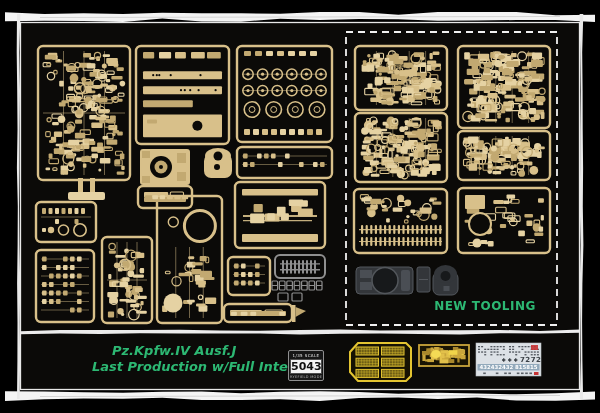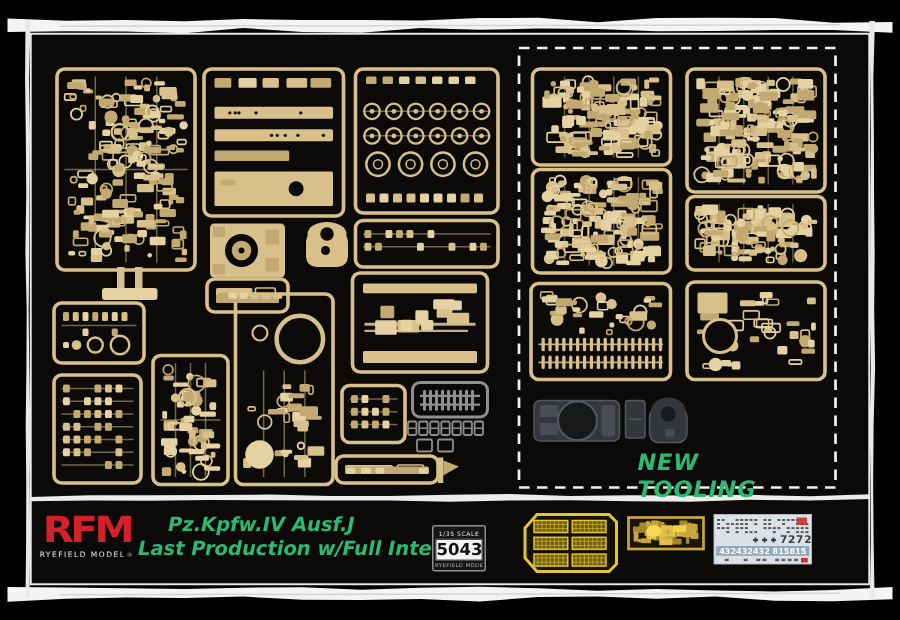--- a/index.html
+++ b/index.html
@@ -1,20 +1,20 @@
 <!DOCTYPE html>
 <html style="--green: #2db873; --red: #d22128;"><head>
 <meta charset="utf-8">
 <style>
   html,body{margin:0;padding:0;background:#000;}
   .stage{position:relative;width:600px;height:413px;background:#000;overflow:hidden;
          font-family:"DejaVu Sans", sans-serif;}
   #art{position:absolute;left:0;top:0;}
-  .new-tooling{position:absolute;left:425px;top:299px;width:120px;text-align:left;
-       color:var(--green);font-style:italic;font-weight:800;font-size:15px;letter-spacing:.5px;}
+  .new-tooling{position:absolute;left:425px;top:299px;width:120px;text-align:center;
+       color:var(--green);font-weight:800;font-size:12px;letter-spacing:.5px;}
   .brand{position:absolute;left:26px;top:341px;width:64px;text-align:center;}
   .brand-logo{color:var(--red);font-weight:800;font-size:24px;line-height:25px;
        letter-spacing:-2px;transform:scaleX(1.12);transform-origin:center;}
   .brand-sub{color:#e6e6e6;font-size:5px;letter-spacing:1px;margin-top:1px;white-space:nowrap;}
   .brand-sub .reg{font-size:4px;color:#aaa;margin-left:1px;vertical-align:top;}
   .kit-title{position:absolute;left:92px;top:343px;color:var(--green);
        font-style:italic;font-weight:700;}
   .kit-title .t1{font-size:13px;line-height:15px;margin-left:20px;}
   .kit-title .t2{font-size:13px;line-height:15px;margin-top:1px;}
   .badge{position:absolute;left:288px;top:350px;width:36px;background:#161616;
@@ -1471,24 +1471,20 @@
         <rect x="516.8" y="372.5" width="2.6" height="1.6" fill="#3a4046" opacity="0.8"></rect>
         <rect x="521" y="372.5" width="2.6" height="1.6" fill="#3a4046" opacity="0.8"></rect>
         <rect x="525.2" y="372.5" width="2.6" height="1.6" fill="#3a4046" opacity="0.8"></rect>
         <rect x="529.4000000000001" y="372.5" width="2.6" height="1.6" fill="#3a4046" opacity="0.8"></rect>
         <rect x="534" y="372" width="4.5" height="3" fill="#c63434"></rect>
       </g>
     </svg>
 
   <div class="new-tooling">NEW TOOLING</div>
 
-  <div class="brand">
-    <div class="brand-logo">RFM</div>
-    <div class="brand-sub"><span>RYEFIELD MODEL</span><span class="reg">®</span></div>
-  </div>
 
   <div class="kit-title">
     <div class="t1">Pz.Kpfw.IV Ausf.J</div>
     <div class="t2">Last Production w/Full Interior</div>
   </div>
 
   <div class="badge">
     <div class="badge-top">1/35 SCALE</div>
     <div class="badge-num">5043</div>
     <div class="badge-bottom">RYEFIELD MODEL</div>

